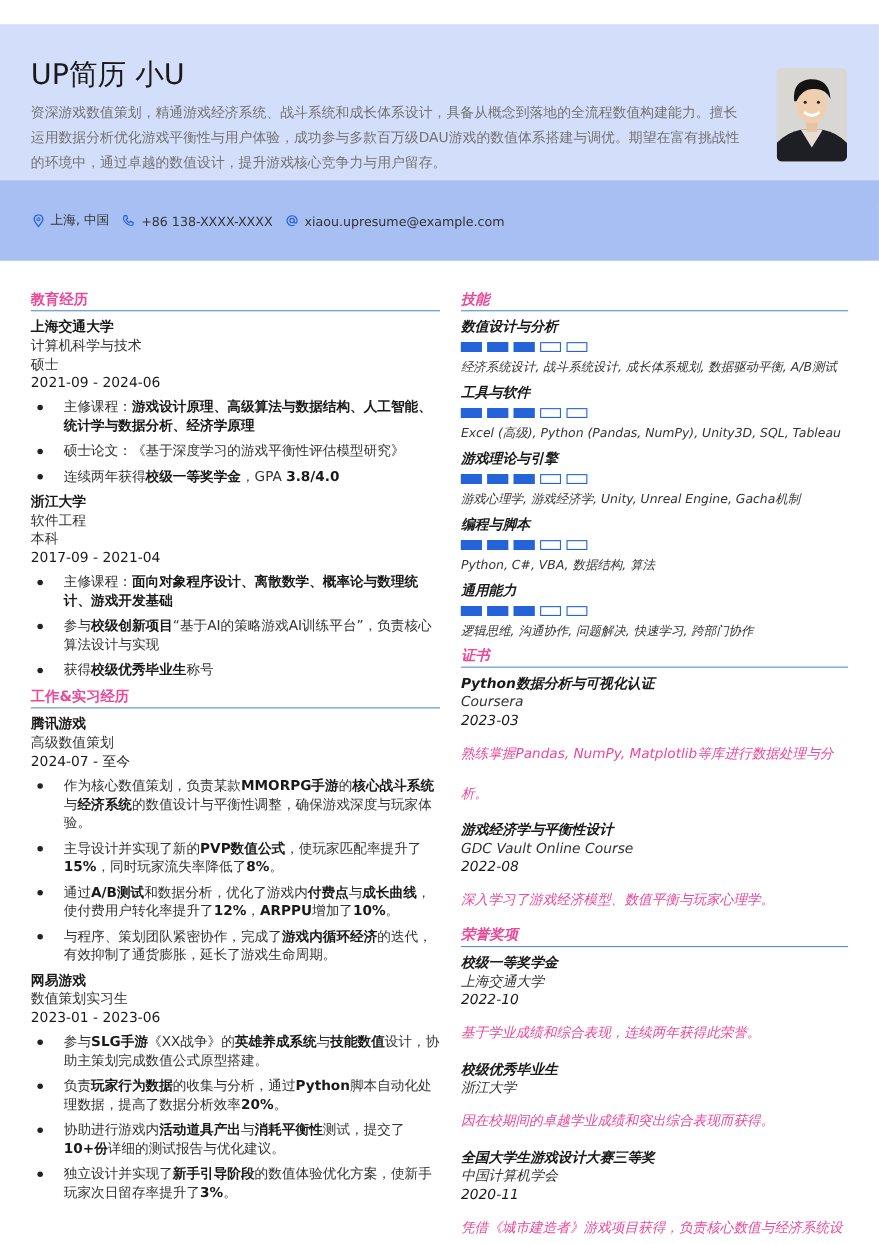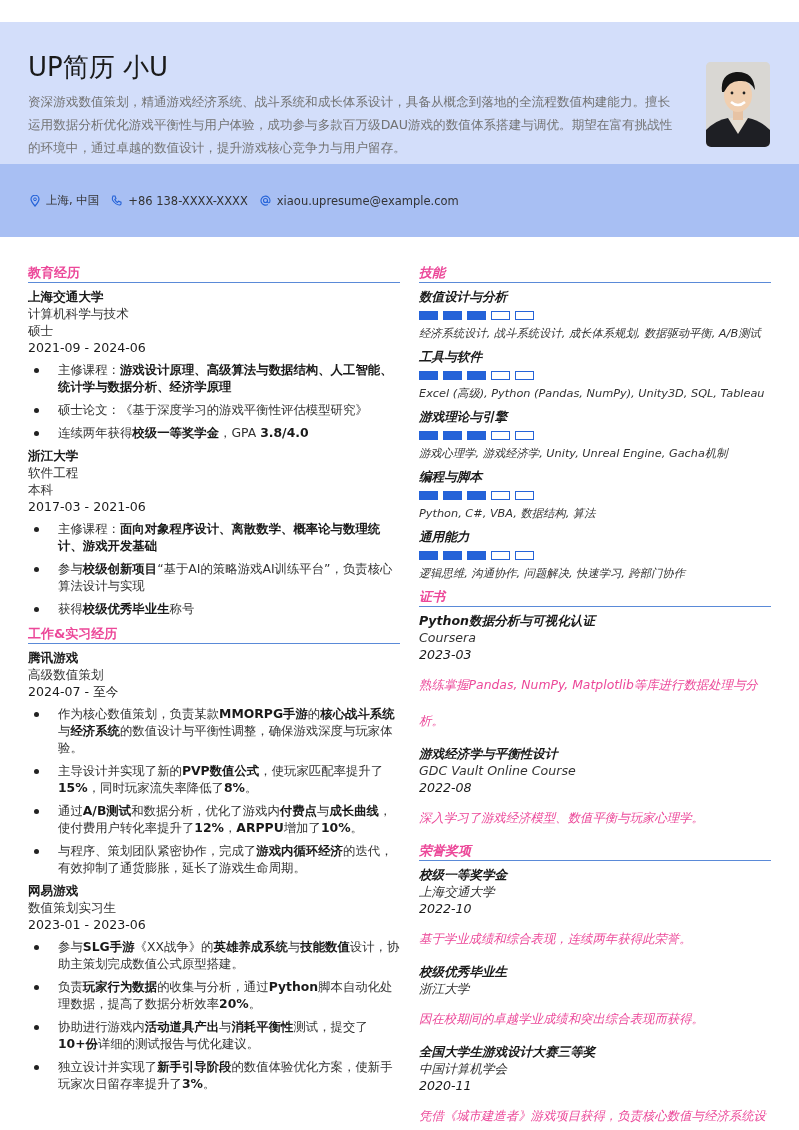--- a/index.html
+++ b/index.html
@@ -98,21 +98,21 @@
         <li><span>主修课程：</span><b>游戏设计原理、高级算法与数据结构、人工智能、统计学与数据分析、经济学原理</b></li>
         <li><span>硕士论文：《基于深度学习的游戏平衡性评估模型研究》</span></li>
         <li><span>连续两年获得</span><b>校级一等奖学金</b><span>，GPA </span><b>3.8/4.0</b></li>
       </ul>
     </div>
 
     <div class="entry" style="margin-top:4px;">
       <div class="entry-title">浙江大学</div>
       <div class="entry-sub">软件工程</div>
       <div class="entry-sub">本科</div>
-      <div class="entry-date">2017-03 - 2021-06</div>
+      <div class="entry-date">2017-09 - 2021-04</div>
       <ul class="bullets">
         <li><span>主修课程：</span><b>面向对象程序设计、离散数学、概率论与数理统计、游戏开发基础</b></li>
         <li><span>参与</span><b>校级创新项目</b><span>“基于AI的策略游戏AI训练平台”，负责核心算法设计与实现</span></li>
         <li><span>获得</span><b>校级优秀毕业生</b><span>称号</span></li>
       </ul>
     </div>
   </div>
 
   <div class="section" style="margin-top:8px;">
     <div class="section-title">工作&amp;实习经历</div>

